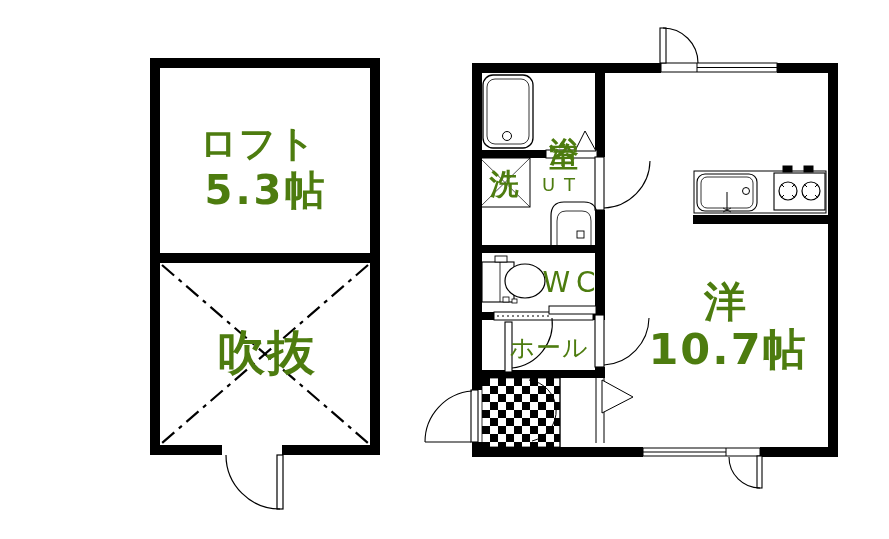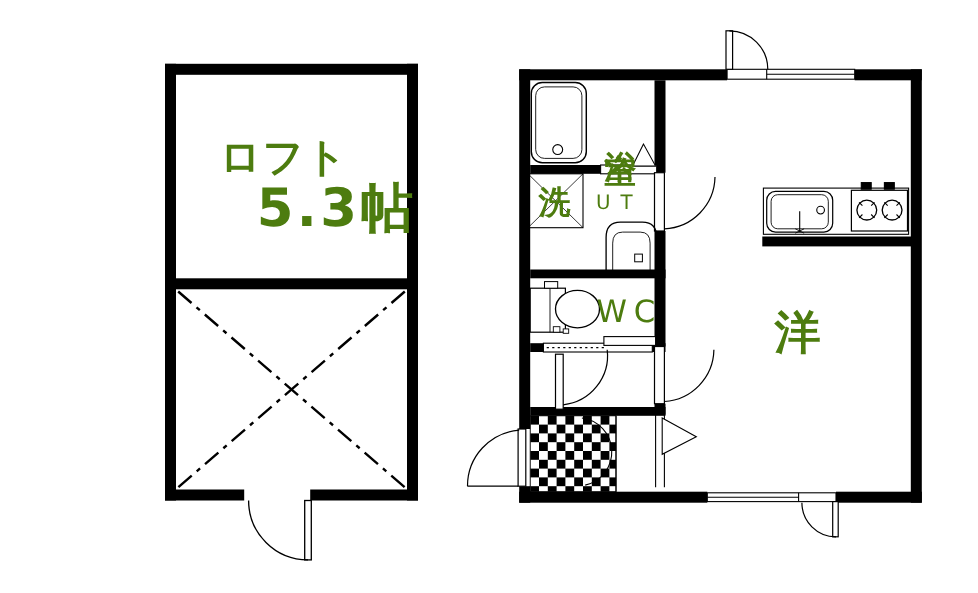--- a/index.html
+++ b/index.html
@@ -178,22 +178,25 @@
         <circle cx="811" cy="191" r="9" stroke-width="1.2"></circle>
         <path d="M 781 184 L 784 187 M 795 184 L 792 187 M 781 198 L 784 195 M 795 198 L 792 195" stroke-width="1"></path>
         <path d="M 804 184 L 807 187 M 818 184 L 815 187 M 804 198 L 807 195 M 818 198 L 815 195" stroke-width="1"></path>
         <rect x="783" y="166" width="9" height="6" fill="#000"></rect>
         <rect x="804" y="166" width="9" height="6" fill="#000"></rect>
       </g>
     </g>
   </svg>
 
   <div class="lbl b" style="left:258px;top:144px;font-size:37px;letter-spacing:1px;">ロフト</div>
-  <div class="lbl b" style="left:266px;top:190px;font-size:48px;letter-spacing:3px;margin-left:40px;">5.3帖</div>
+  <div class="lbl b" style="left:266px;top:190px;font-size:40px;letter-spacing:3px;">5.3帖</div>
+  <div class="lbl b" style="left:267px;top:352px;font-size:48px;letter-spacing:2px;">吹抜</div>
 
   <div class="lbl b vert" style="left:564px;top:116px;font-size:29px;">浴室</div>
   <div class="lbl b" style="left:504px;top:184px;font-size:29px;">洗</div>
   <div class="lbl" style="left:563px;top:185px;font-size:18px;letter-spacing:9px;">UT</div>
   <div class="lbl" style="left:572px;top:283px;font-size:28px;letter-spacing:6px;">WC</div>
+  <div class="lbl" style="left:549px;top:348px;font-size:25px;letter-spacing:1px;">ホール</div>
 
   <div class="lbl b" style="left:725px;top:302px;font-size:42px;">洋</div>
+  <div class="lbl b" style="left:728px;top:350px;font-size:43px;letter-spacing:2px;">10.7帖</div>
 
 </div>
 
 </body></html>

